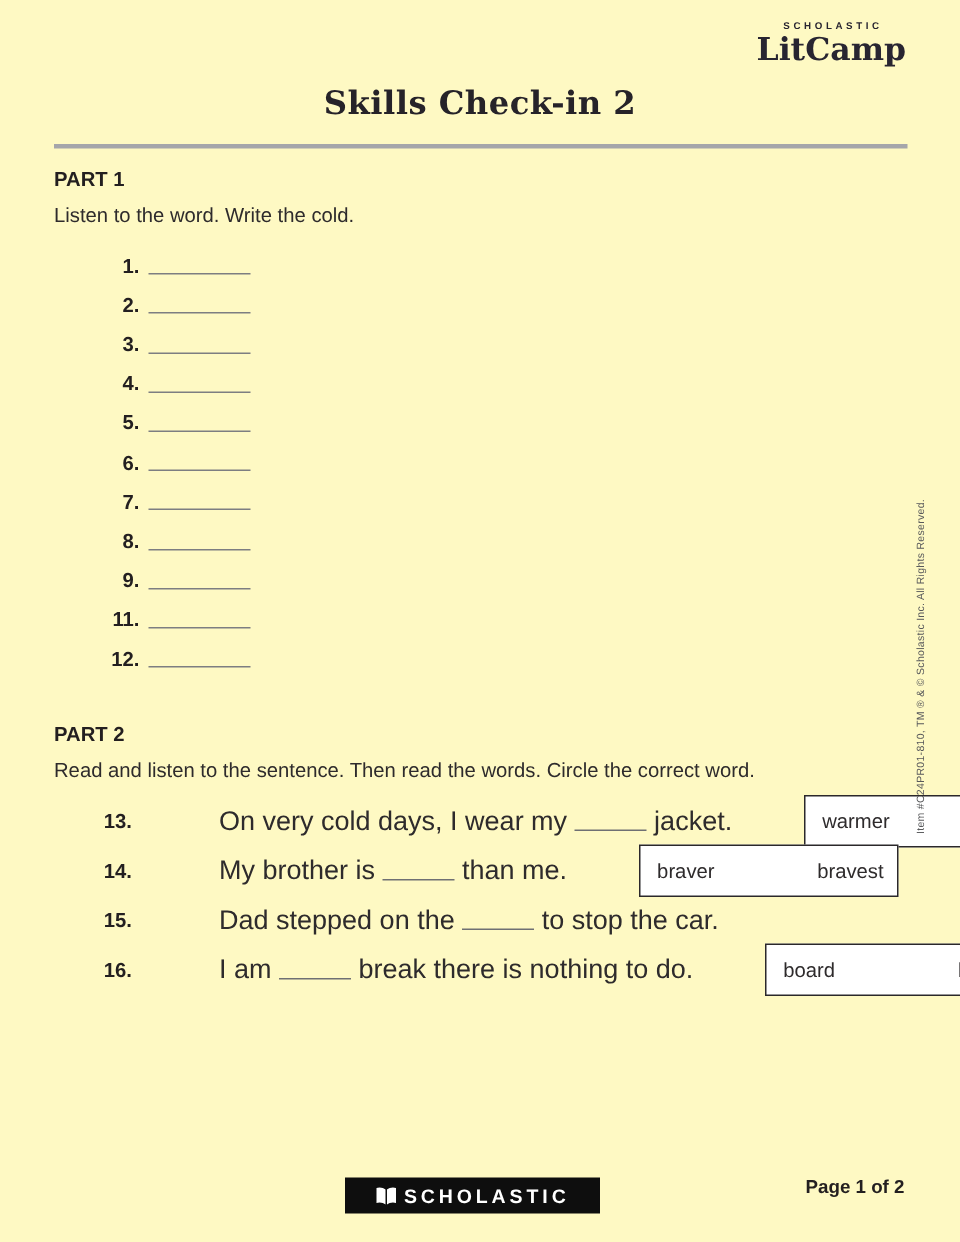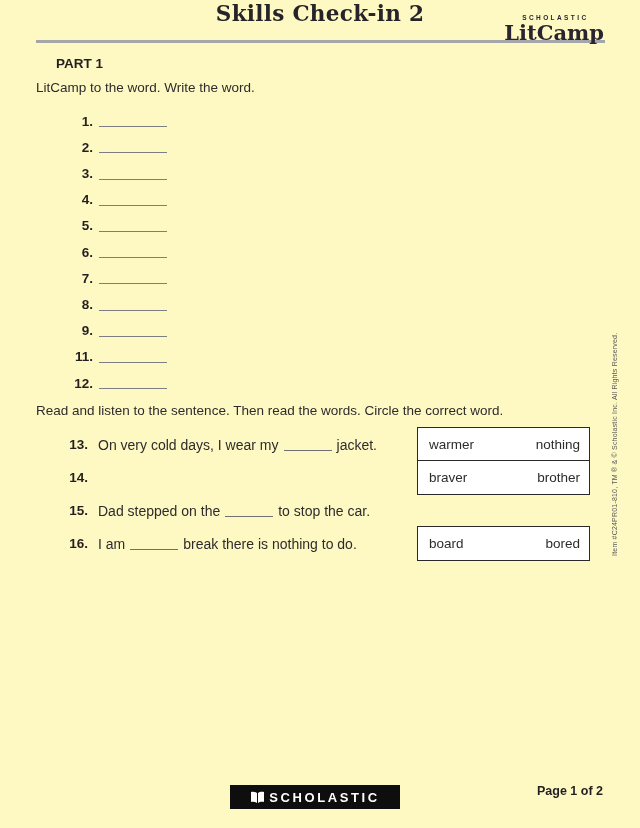--- a/index.html
+++ b/index.html
@@ -14,46 +14,47 @@
     overflow: hidden;
     margin: 0 auto;
   }
   
   .logo { position: absolute; top: 14px; right: 36px; text-align: center; color: #282531; }
   .logo-top { font-size: 6.5px; font-weight: bold; letter-spacing: 2.4px; margin-right: -2.4px; }
   .logo-name { font-family: "DejaVu Serif", serif; font-weight: bold; font-size: 21px; line-height: 22px; margin-top: 1px; }
 
   
   .title {
+    padding-top: 56px;
     text-align: center;
     font-family: "DejaVu Serif", serif;
     font-weight: bold;
     font-size: 21.5px;
     line-height: 27px;
     letter-spacing: 0.3px;
     color: #262329;
   }
   .rule { height: 3px; background: #a5a6aa; margin: 13px 35px 0 36px; }
 
   
-  .sec-head { margin: 13px 56px 0; font-size: 13.5px; line-height: 16px; font-weight: bold; }
+  .sec-head { margin: 13px 36px 0; font-size: 13.5px; line-height: 16px; font-weight: bold; }
   .sec-instr { margin: 8px 36px 0; font-size: 13.5px; line-height: 16px; color: #2e2b2c; }
   .p2-head { margin-top: 31px; }
 
   
   .p1-list { margin: 11px 0 0 36px; }
   .p1-row { display: flex; align-items: flex-end; height: 26.2px; }
   .p1-num { width: 57px; text-align: right; font-weight: bold; font-size: 13.5px; line-height: 1; padding-bottom: 5px; }
   .p1-blank { width: 68px; margin-left: 6px; margin-bottom: 6px; height: 0; border-bottom: 1.6px solid #7d7e81; }
 
   
   .p2-list { margin: 9px 36px 0; width: 554px; }
-  .p2-row { display: flex; align-items: center; height: 33px; }
+  .p2-row { display: flex; align-items: center; height: 33px; gap: 48px; }
   .p2-num { width: 52px; text-align: right; font-weight: bold; font-size: 13.5px; margin-right: 10px; flex: none; }
-  .p2-sentence { font-size: 14px; color: #2e2b2c; white-space: nowrap; }
+  .p2-sentence { font-size: 18px; color: #2e2b2c; white-space: nowrap; }
   .iblank { display: inline-block; width: 48px; border-bottom: 1.3px solid #6f7073; margin: 0 5px; transform: translateY(1px); }
   .choice-box {
     margin-left: auto; width: 173px; height: 35px; flex: none;
     border: 1.3px solid #2b282a;
     display: flex; align-items: center; justify-content: space-between;
     padding: 0 9px 0 11px;
     font-size: 13.5px; color: #2e2b2c;
     background: #fff;
   }
 
@@ -81,21 +82,21 @@
 
   <div class="logo">
     <div class="logo-top">SCHOLASTIC</div>
     <div class="logo-name">LitCamp</div>
   </div>
 
   <div class="title">Skills Check-in 2</div>
   <div class="rule"></div>
 
   <div class="sec-head">PART 1</div>
-  <div class="sec-instr">LitCamp to the word. Write the word.</div>
+  <div class="sec-instr">Listen to the word. Write the cold.</div>
 
   <div class="p1-list" id="p1-list">
   <div class="p1-row">
     <span class="p1-num">1.</span>
     <span class="p1-blank"></span>
   </div>
 
   <div class="p1-row">
     <span class="p1-num">2.</span>
     <span class="p1-blank"></span>
@@ -141,37 +142,39 @@
     <span class="p1-num">11.</span>
     <span class="p1-blank"></span>
   </div>
 
   <div class="p1-row">
     <span class="p1-num">12.</span>
     <span class="p1-blank"></span>
   </div>
 </div>
 
+  <div class="sec-head p2-head">PART 2</div>
   <div class="sec-instr">Read and listen to the sentence. Then read the words. Circle the correct word.</div>
 
   <div class="p2-list" id="p2-list">
   <div class="p2-row">
     <span class="p2-num">13.</span>
     <span class="p2-sentence"><span class="before">On very cold days, I wear my</span><span class="iblank"></span><span class="after">jacket.</span></span>
     <span class="choice-box">
       <span class="c0">warmer</span>
       <span class="c1">nothing</span>
     </span>
   </div>
 
   <div class="p2-row">
     <span class="p2-num">14.</span>
+    <span class="p2-sentence"><span class="before">My brother is</span><span class="iblank"></span><span class="after">than me.</span></span>
     <span class="choice-box">
       <span class="c0">braver</span>
-      <span class="c1">brother</span>
+      <span class="c1">bravest</span>
     </span>
   </div>
 
   <div class="p2-row">
     <span class="p2-num">15.</span>
     <span class="p2-sentence"><span class="before">Dad stepped on the</span><span class="iblank"></span><span class="after">to stop the car.</span></span>
   </div>
 
   <div class="p2-row">
     <span class="p2-num">16.</span>

